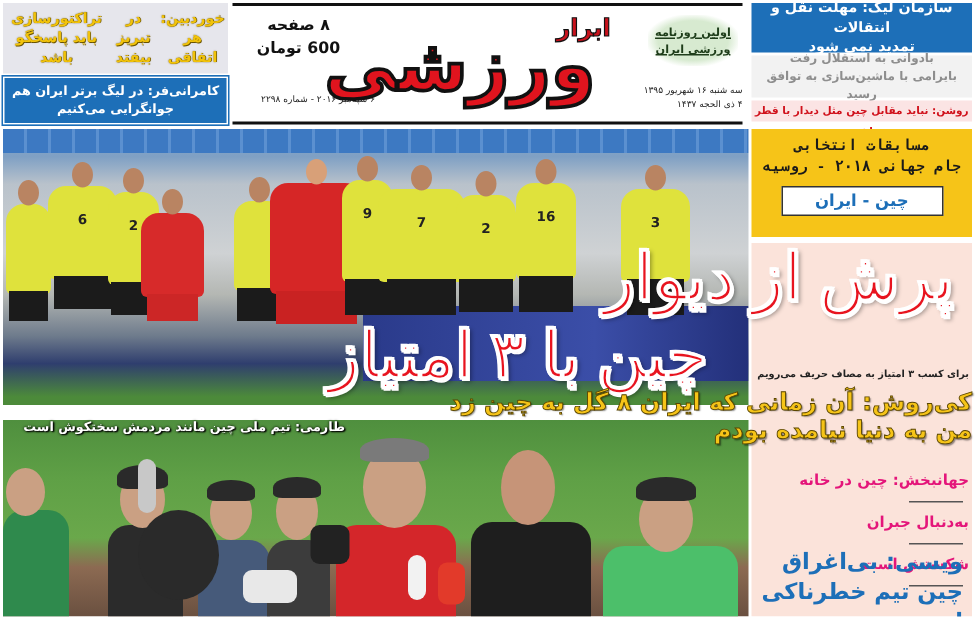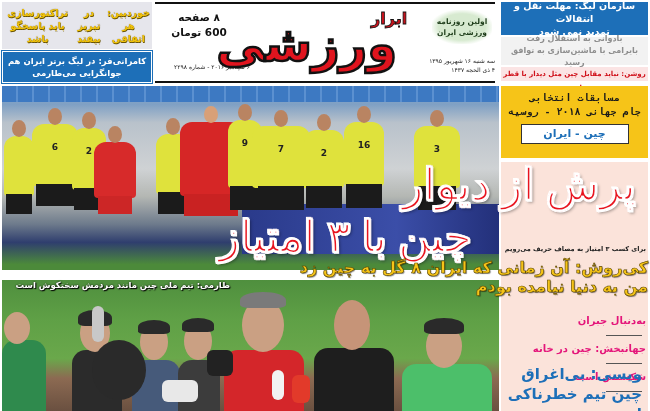--- a/index.html
+++ b/index.html
@@ -57,21 +57,21 @@
       font-size: 48px; line-height: 62px; font-weight: bold; color: #e0141e;
       -webkit-text-stroke: 2.5px #111;
       letter-spacing: -2px;
     }
     .mast-tag {
       left: 432px; top: 10px; width: 60px; height: 34px;
       background: radial-gradient(ellipse at center, #d7ead0 55%, #ffffff 75%);
       display: flex; flex-direction: column; align-items: center; justify-content: center;
       text-align: center;
     }
-    .mast-tag span { display: block; font-size: 7.5px; font-weight: bold; line-height: 11px; color: #1e3d1a; }
+    .mast-tag span { display: block; font-size: 7.5px; font-weight: bold; line-height: 11px; color: #1e3d1a; text-decoration: underline; }
     .mast-date-right {
       left: 420px; top: 56px; width: 75px; text-align: right;
       font-size: 6px; line-height: 9px; color: #222;
     }
 
     
     .tr-blue {
       left: 501px; top: 2px; width: 147px; height: 33px;
       background: #1d6fb8;
       display: flex; flex-direction: column; align-items: center; justify-content: center;
@@ -201,21 +201,21 @@
 </head>
 <body>
 
 <div class="abs tl-yellow">
   <span>خوردبین: هر اتفاقی</span>
   <span>در تبریز بیفتد</span>
   <span>تراکتورسازی باید پاسخگو باشد</span>
 </div>
 <div class="abs tl-blue">
   <span>کامرانی‌فر: در لیگ برتر ایران هم</span>
-  <span>جوانگرایی می‌طارمی</span>
+  <span>جوانگرایی می‌کنیم</span>
 </div>
 
 <div class="abs mast"></div>
 <div class="abs mast-rule-top"></div>
 <div class="abs mast-rule-bot"></div>
 
 <div class="abs mast-price">
   <div>۸ صفحه</div>
   <div>600 تومان</div>
 </div>
@@ -373,20 +373,20 @@
 
 <div class="abs caption-tarami">طارمی: تیم ملی چین مانند مردمش سختکوش است</div>
 
 <div class="abs quote-kiroush">
   <span class="q1">کی‌روش: آن زمانی که ایران ۸ گل به چین زد</span>
   <span class="q2">من به دنیا نیامده بودم</span>
 </div>
 
 <div class="abs br-box"></div>
 <div class="abs br-pink">
+  <span><span>جهانبخش: چین در خانه</span><i class="rule"></i></span>
   <span><span>به‌دنبال جبران</span><i class="rule"></i></span>
-  <span><span>جهانبخش: چین در خانه</span><i class="rule"></i></span>
   <span><span>شکستش است</span><i class="rule"></i></span>
 </div>
 <div class="abs br-blue">
   <span>ویسی: بی‌اغراق</span>
   <span>چین تیم خطرناکی است</span>
 </div>
 
 </body></html>

